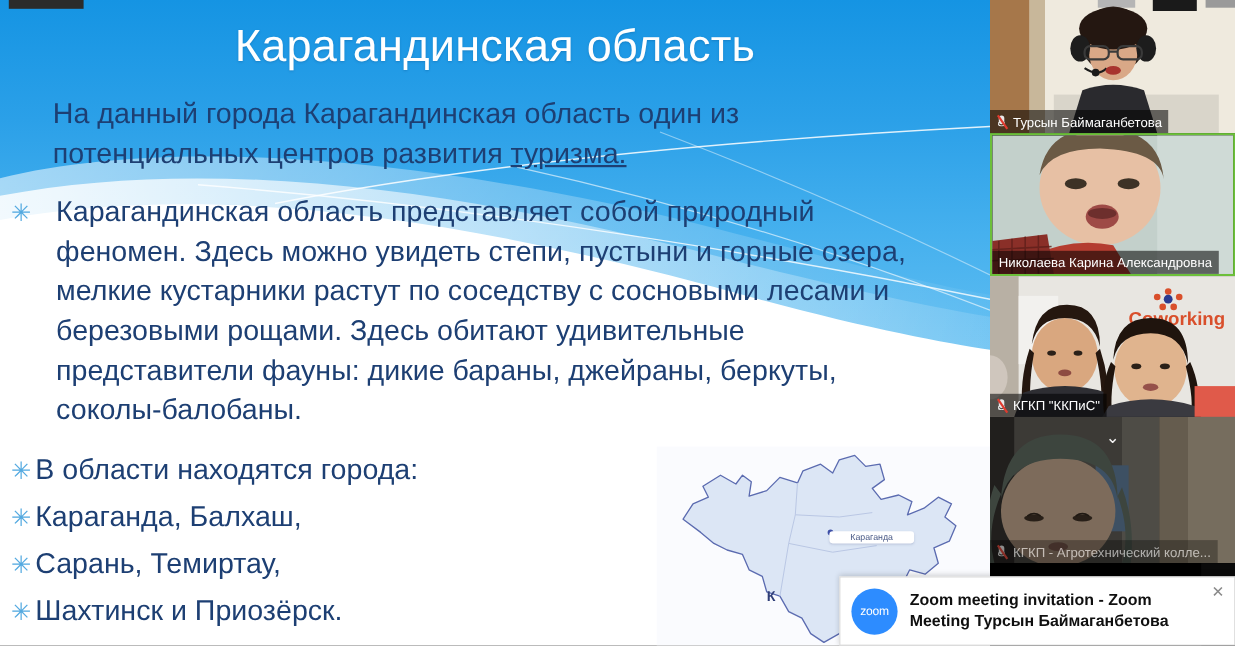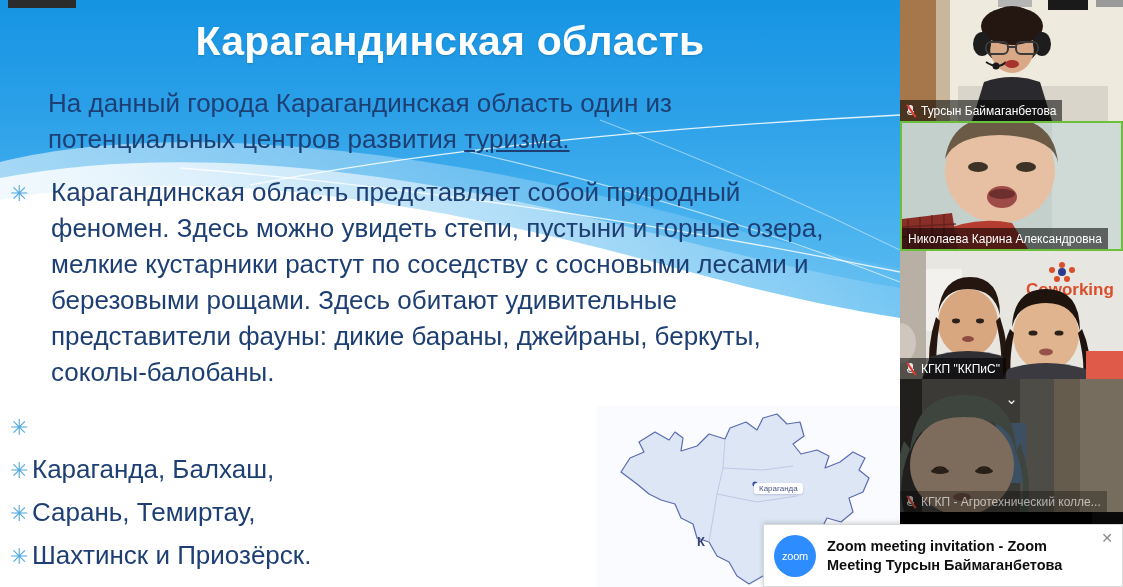--- a/index.html
+++ b/index.html
@@ -18,21 +18,21 @@
     background:linear-gradient(180deg,#1594e3 0%,#2ba0e8 32%,#45b0ee 62%,#64c0f2 100%);
   }
   .slide-waves { position:absolute; left:0; top:0; width:900px; height:360px; }
   .topbar-black {
     position:absolute; left:8px; top:0; width:68px; height:8px; background:#2b2b2b;
   }
 
   
   #slide-title {
     position:absolute; left:0; top:16px; width:900px; text-align:center;
-    font-size:41px; line-height:50px; color:#ffffff; font-weight:700;
+    font-size:41px; line-height:50px; color:#ffffff; font-weight:400;
     letter-spacing:.2px; text-shadow:0 1px 2px rgba(0,60,110,.25);
   }
 
   
   #intro {
     position:absolute; left:48px; top:85px; width:800px;
     font-size:26px; line-height:36px; color:#1d3f73; font-weight:400;
   }
   #intro .u { text-decoration:underline; }
 
@@ -54,21 +54,21 @@
 
   
   #map-area {
     position:absolute; left:597px; top:406px; width:303px; height:181px;
     background:#fafbfe; overflow:hidden;
   }
   #map-area svg { display:block; }
   .map-city-dot { fill:#3f51a8; }
   .map-city-label {
     position:absolute; left:157px; top:77px;
-    background:#fff; border-radius:3px; padding:1px 5px;
+    background:#fff; border-radius:3px; padding:1px 19px;
     font-size:8px; color:#4a5municipal; color:#4a5a86;
     box-shadow:0 1px 2px rgba(80,90,140,.25); white-space:nowrap;
   }
   .map-city-label2 {
     position:absolute; left:100px; top:128px; font-size:13px; font-weight:700;
     color:#2f3e78; letter-spacing:1px;
   }
 
   
   #video-strip {
@@ -165,20 +165,21 @@
       <span>На данный города Карагандинская область один из потенциальных центров развития </span><span class="u">туризма.</span>
     </div>
 
     <div class="blk" id="blk-nature">
       <div class="bullet">✳</div>
       <div class="btext">Карагандинская область представляет собой природный феномен. Здесь можно увидеть степи, пустыни и горные озера, мелкие кустарники растут по соседству с сосновыми лесами и березовыми рощами. Здесь обитают удивительные представители фауны: дикие бараны, джейраны, беркуты, соколы-балобаны.</div>
     </div>
 
     <div class="blk" id="blk-cities">
       <div class="bullet">✳</div>
+      <div class="btext">В области находятся города:</div>
     </div>
 
     <div class="blk" id="blk-c1">
       <div class="bullet">✳</div>
       <div class="btext">Караганда, Балхаш,</div>
     </div>
 
     <div class="blk" id="blk-c2">
       <div class="bullet">✳</div>
       <div class="btext">Сарань, Темиртау,</div>

